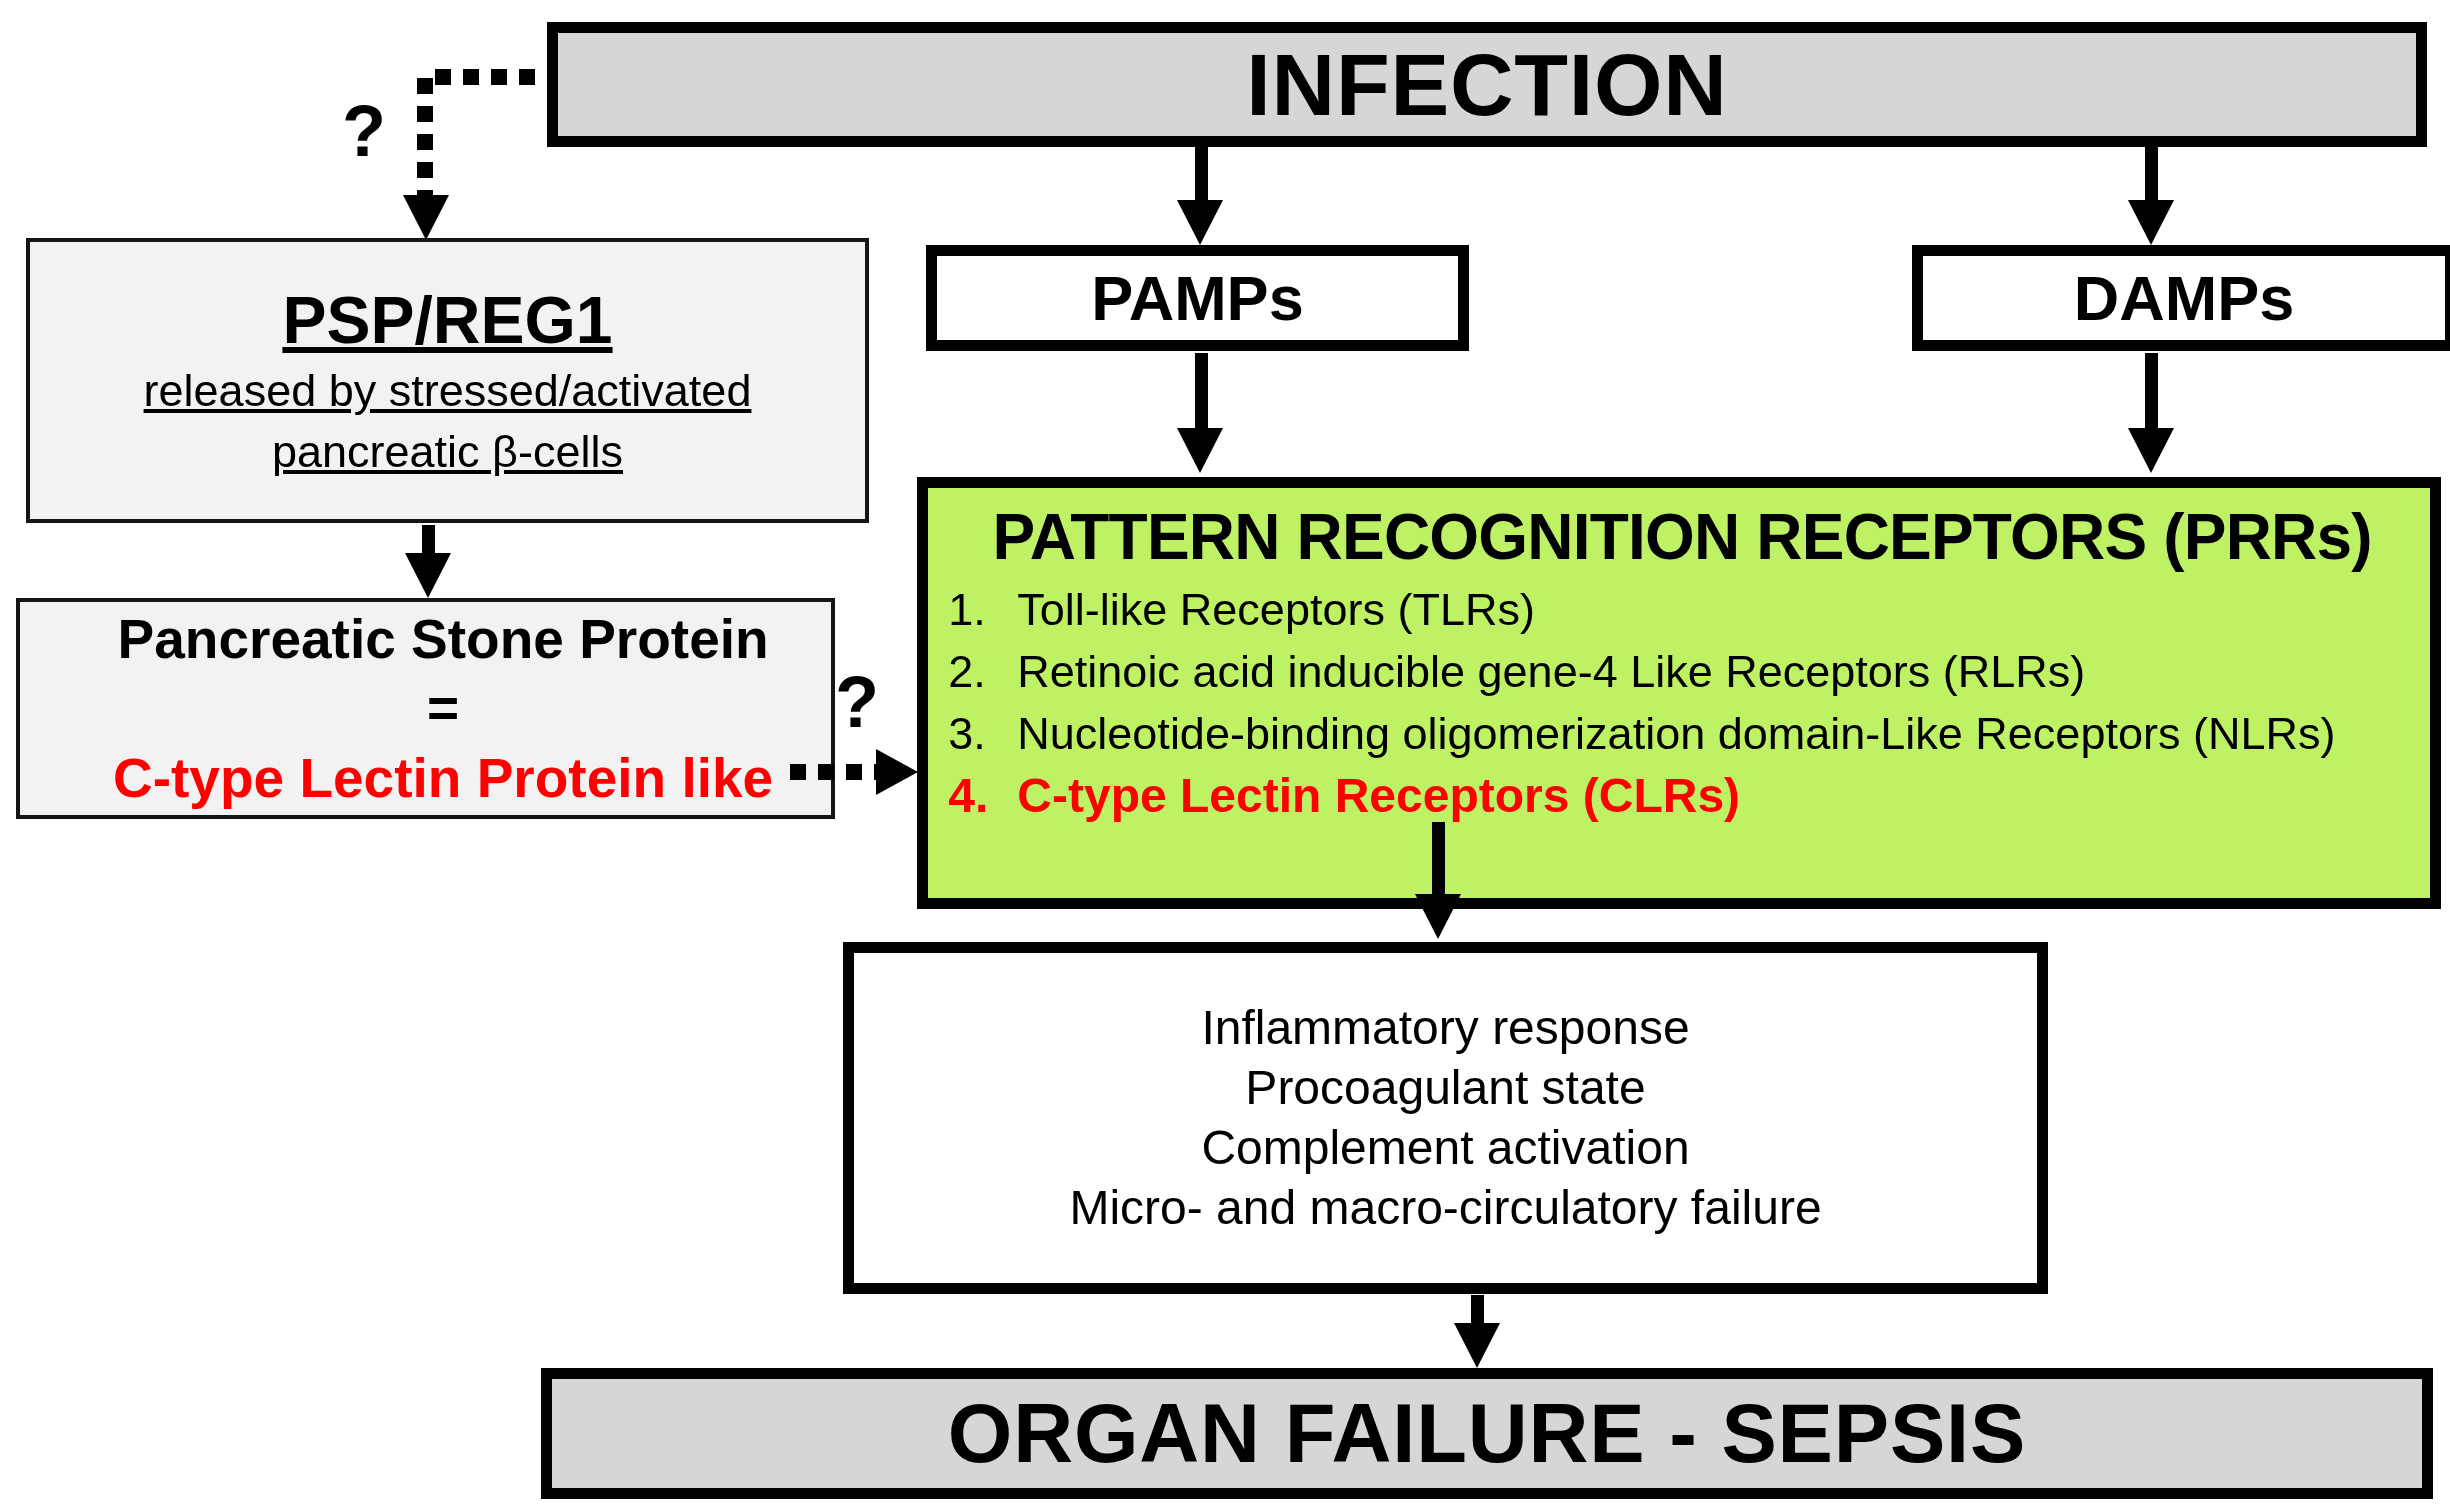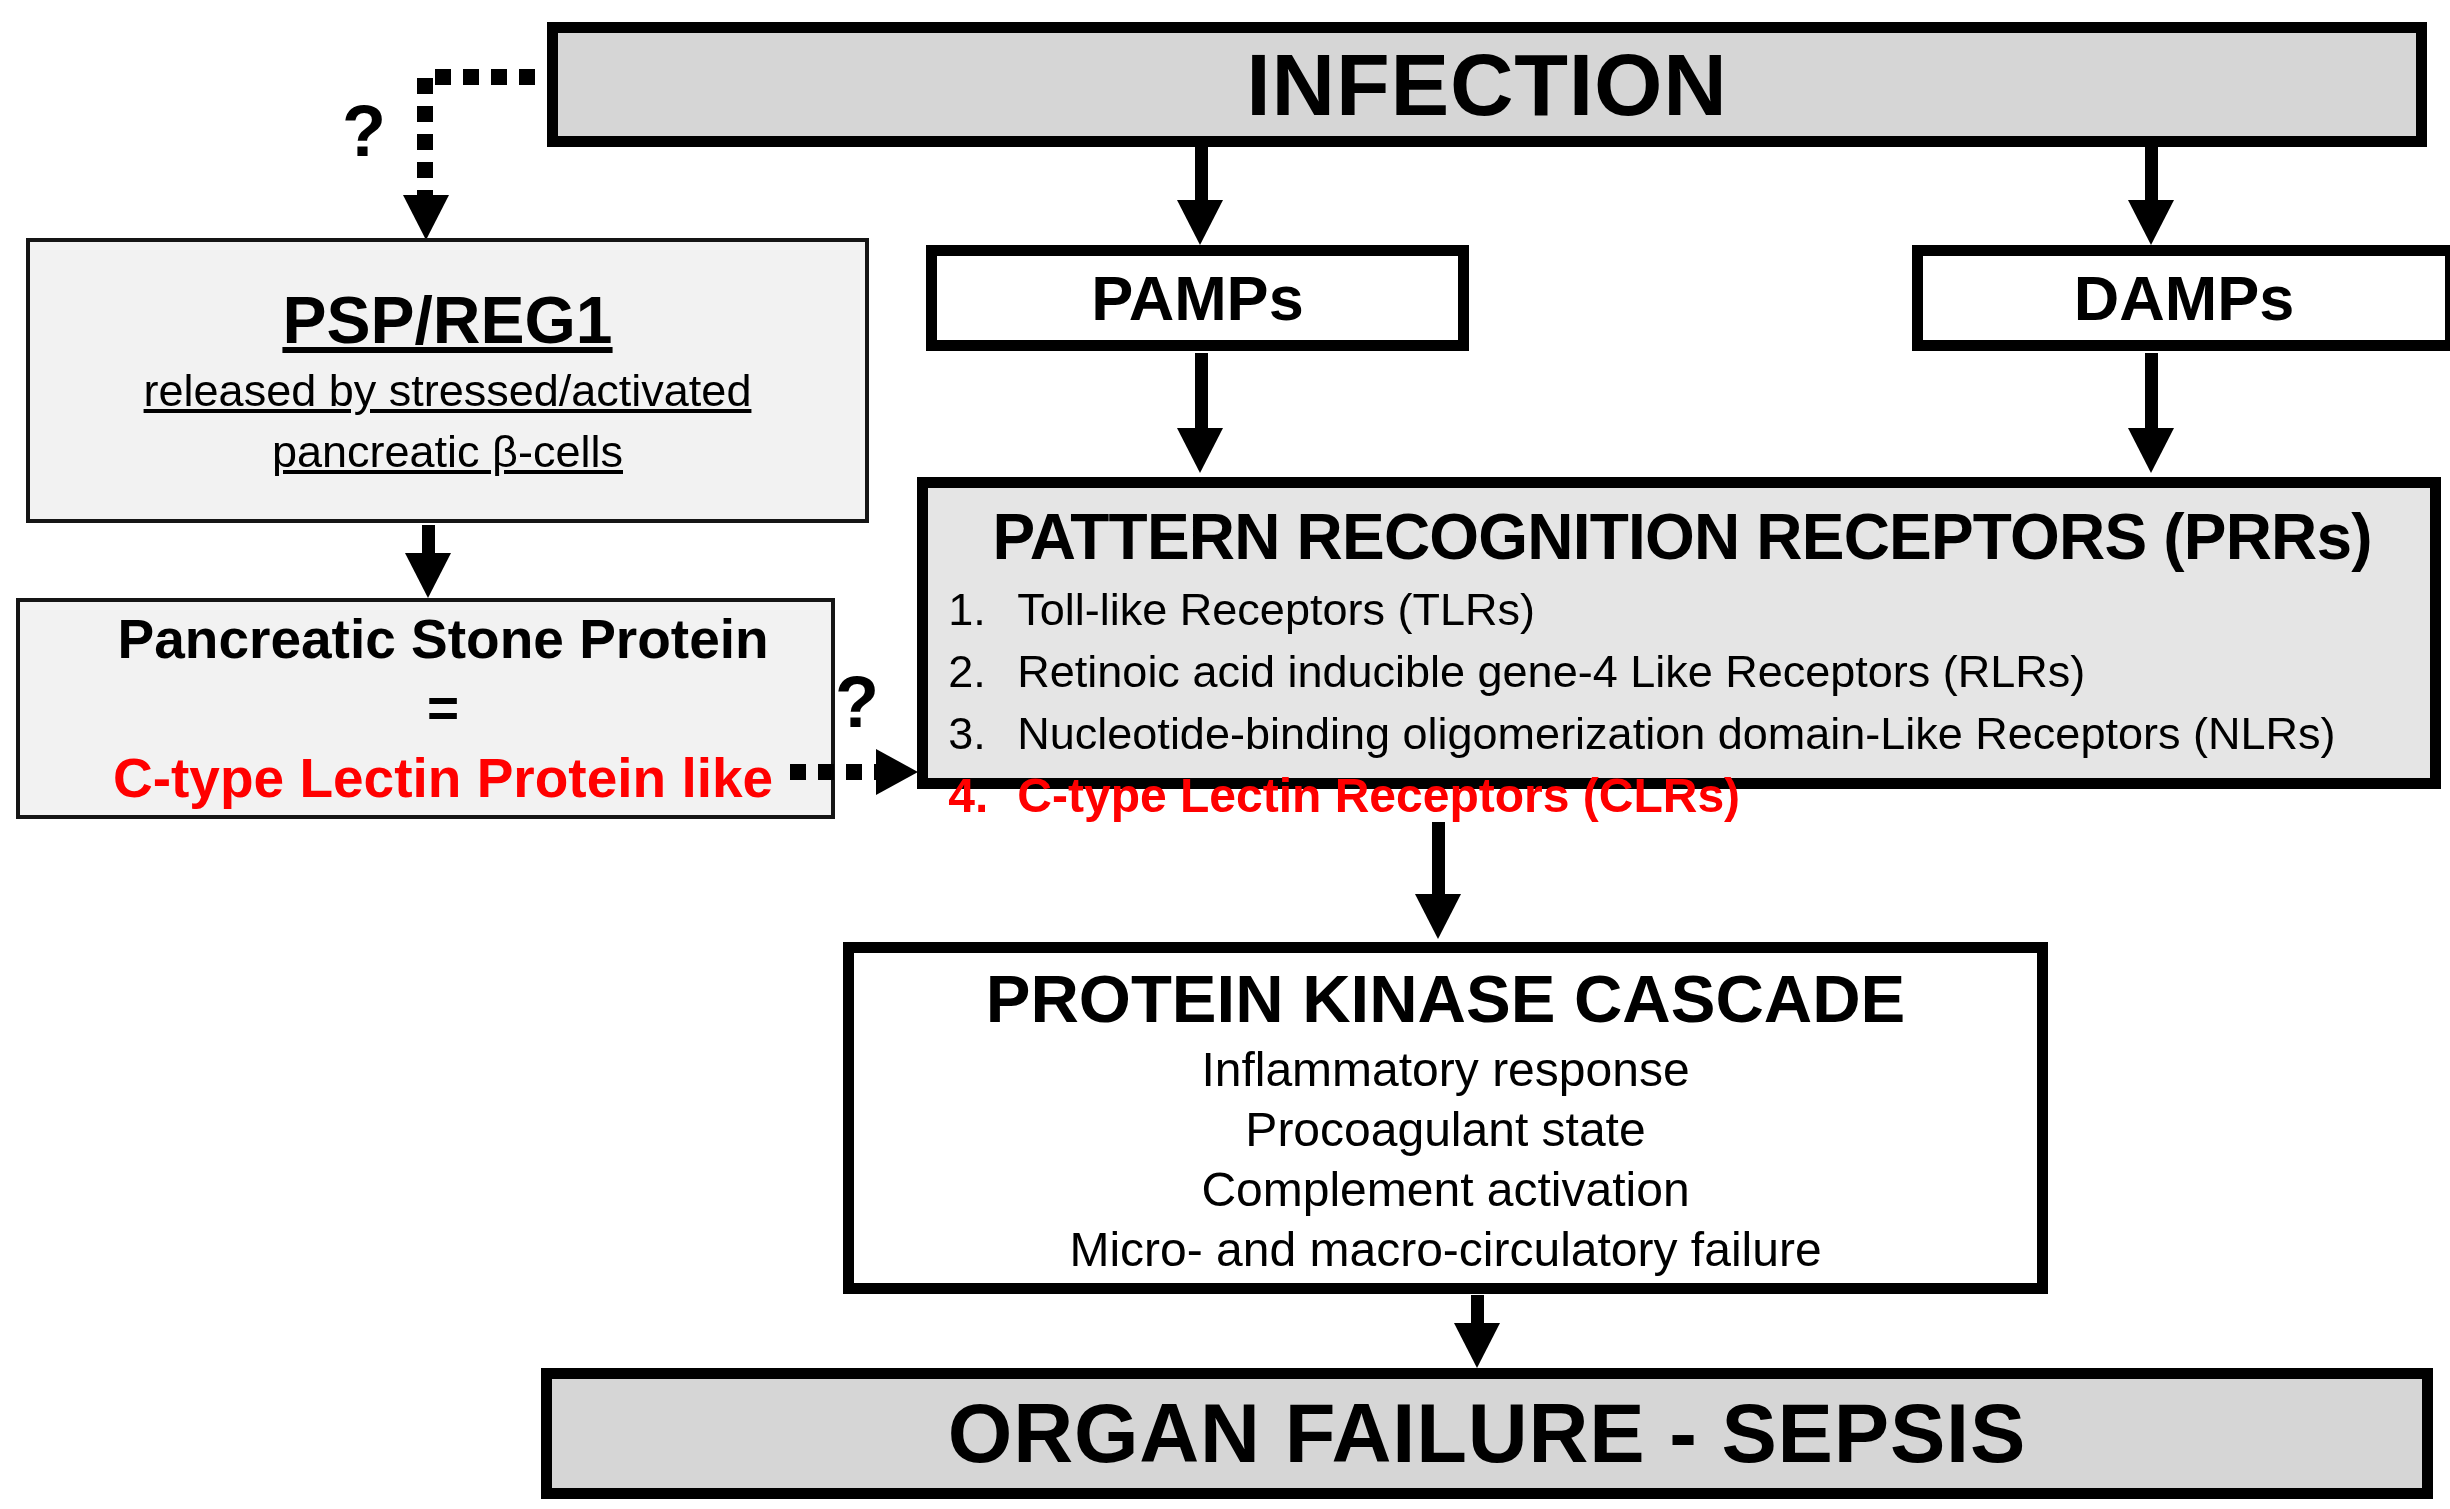--- a/index.html
+++ b/index.html
@@ -34,22 +34,22 @@
   .psp-title{font-size:66px;font-weight:700;line-height:80px;}
   .psp-line-bold{font-size:48px;font-weight:700;line-height:67px;}
   .psp-line{font-size:45px;line-height:61px;}
 
   #psp-equals-box{left:15.6px;top:598px;width:819px;height:221px;padding-left:36px;}
   .eq-line{font-size:55px;font-weight:700;line-height:72px;}
   .eq-sign{font-size:55px;font-weight:700;line-height:67px;}
   .red-text{color:var(--highlight-red);}
 
   
-  #prrs-box{left:917px;top:477px;width:1524px;height:312px;border:11.7px solid var(--ink);
-            background:#e5e5e5;display:block;padding:11px 14px 0 20.3px;}
+  #prrs-box{left:917px;top:477px;width:1524px;height:432px;border:11.7px solid var(--ink);
+            background:#bef264;display:block;padding:11px 14px 0 20.3px;}
   .prrs-title{text-align:center;font-size:64px;font-weight:700;letter-spacing:-0.8px;line-height:77px;}
   .prr-list{margin-top:3.1px;}
   .prr-item{display:flex;align-items:baseline;font-size:45px;line-height:62px;text-align:left;}
   .prr-num{width:69px;flex:none;}
   .prr-item.highlight{color:var(--highlight-red);font-weight:700;font-size:48px;}
 
   
   #kinase-box{left:843px;top:942px;width:1205px;height:352px;border:11.7px solid var(--ink);background:#fff;}
   .kinase-title{font-size:67px;font-weight:700;line-height:83px;}
   .kinase-line{font-size:48px;line-height:60px;}
@@ -140,21 +140,20 @@
         <span class="prr-num">4.</span>
         <span>C-type Lectin Receptors (CLRs)</span>
       </div>
     </div>
   </div>
 
   <div class="stem" style="left:1432px;top:822px;height:74px;"></div>
   <div class="head-down" style="left:1415px;top:894px;"></div>
 
   <div class="box" id="kinase-box">
-    <div class="kinase-title">PROTEIN KINASE CASCADE</div>
     <div class="kinase-line">Inflammatory response</div>
     <div class="kinase-line">Procoagulant state</div>
     <div class="kinase-line">Complement activation</div>
     <div class="kinase-line">Micro- and macro-circulatory failure</div>
   </div>
 
   <div class="stem" style="left:1471px;top:1295px;height:33px;"></div>
   <div class="head-down" style="left:1454px;top:1323px;"></div>
 
   <div class="box thick gray-fill" id="organ-box">

